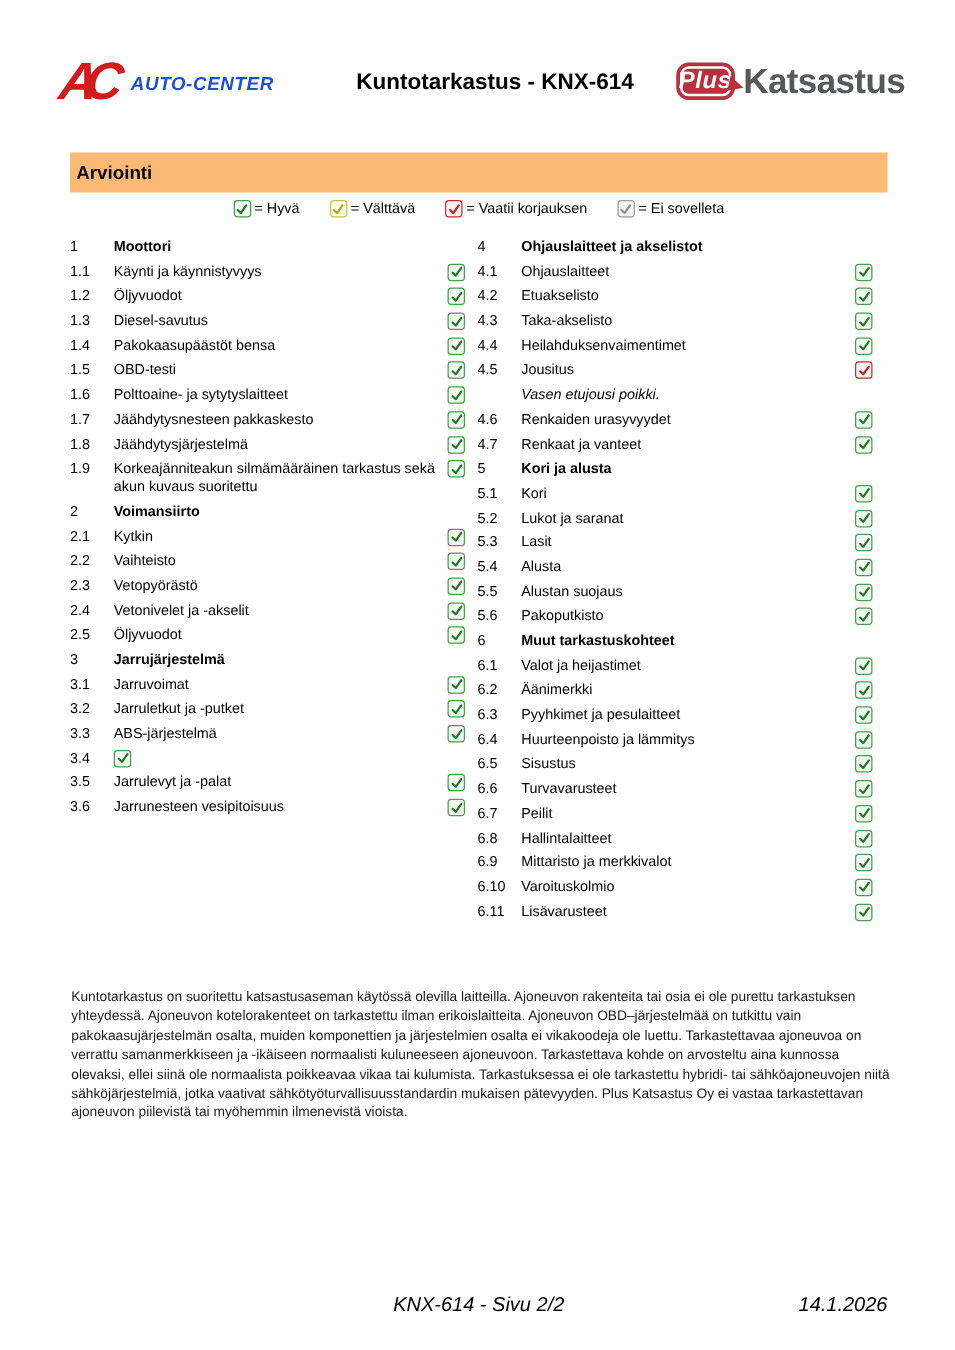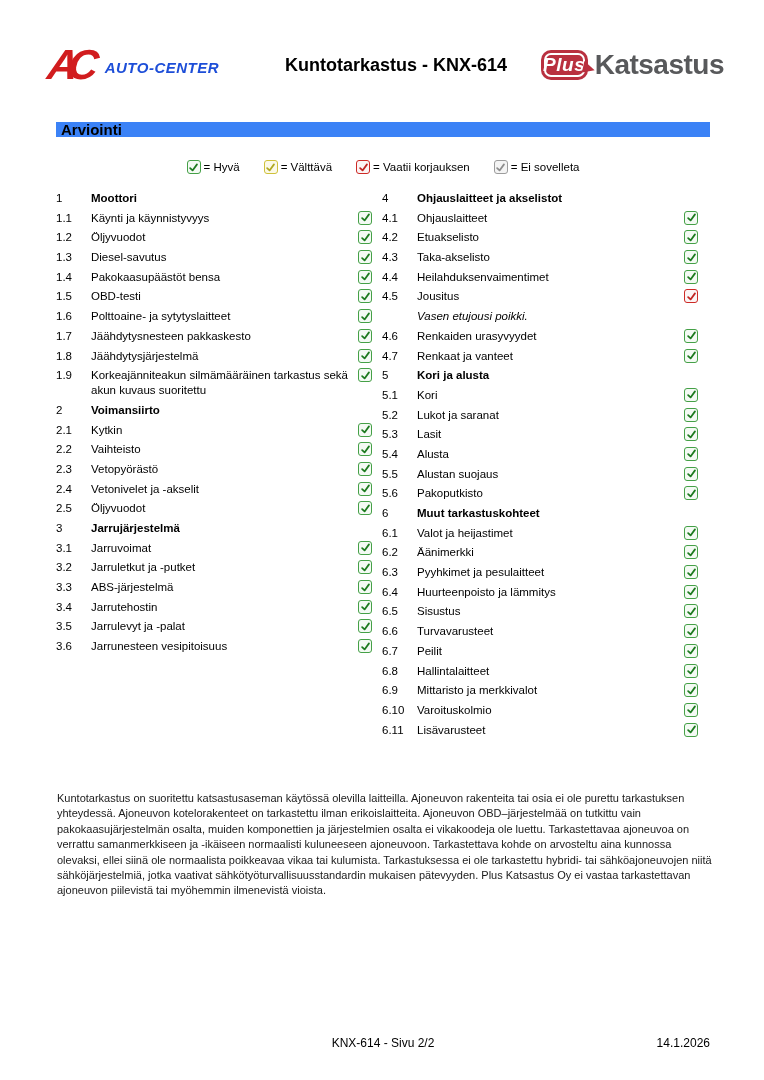--- a/index.html
+++ b/index.html
@@ -49,22 +49,22 @@
     border-left:12px solid #b9303f;
     transform:rotate(12deg);
   }
   .plus-badge span {
     position:relative; color:#fff; font-style:italic; font-weight:bold;
     font-size:19px; letter-spacing:0.5px;
   }
   .plus-name { font-size:28px; font-weight:bold; color:#58595b; margin-left:7px; letter-spacing:-0.5px; }
   
   .section-bar {
-    position:absolute; top:122px; left:56px; width:654px; height:15px;
-    background:#3b82f6; display:flex; align-items:center;
+    position:absolute; top:122px; left:56px; width:654px; height:32px;
+    background:#fdba74; display:flex; align-items:center;
     font-size:15px; font-weight:bold; padding-left:5px;
   }
   
   .legend {
     position:absolute; top:160px; left:56px; width:654px;
     display:flex; justify-content:center; align-items:center; gap:24px;
     font-size:11.5px;
   }
   .legend-item { display:flex; align-items:center; gap:3px; }
   
@@ -87,21 +87,21 @@
   .row .chk { margin-top:0px; }
   
   .disclaimer {
     position:absolute; top:791px; left:57px; width:657px;
     font-size:11px; line-height:15.4px; color:#1a1a1a;
     text-align:left;
   }
   
   .page-footer {
     position:absolute; top:1036px; left:56px; width:654px; height:16px;
-    font-size:12px; 
+    font-size:16px; font-style:italic;
   }
   .page-footer .center { position:absolute; left:0; right:0; text-align:center; }
   .page-footer .right  { position:absolute; right:0; }
 </style>
 </head>
 <body>
 
 <div class="page">
 
   <div class="header">
@@ -319,21 +319,20 @@
           <span class="num">3.3</span>
           <span class="lbl">ABS-järjestelmä</span>
           <span class="chk" style="border-color: rgb(69, 160, 71); background: rgb(244, 250, 244);">
             <svg width="11" height="11" viewBox="0 0 12 12">
               <path d="M2.3 6.6 L5.0 9.2 L9.8 2.6" fill="none" stroke="#1d7a1f" stroke-width="1.9" stroke-linecap="round" stroke-linejoin="round"></path>
             </svg>
           </span>
         </div>
         <div class="row item">
           <span class="num">3.4</span>
-          <span class="lbl">Jarrutehostin</span>
           <span class="chk" style="border-color: rgb(69, 160, 71); background: rgb(244, 250, 244);">
             <svg width="11" height="11" viewBox="0 0 12 12">
               <path d="M2.3 6.6 L5.0 9.2 L9.8 2.6" fill="none" stroke="#1d7a1f" stroke-width="1.9" stroke-linecap="round" stroke-linejoin="round"></path>
             </svg>
           </span>
         </div>
         <div class="row item">
           <span class="num">3.5</span>
           <span class="lbl">Jarrulevyt ja -palat</span>
           <span class="chk" style="border-color: rgb(69, 160, 71); background: rgb(244, 250, 244);">

